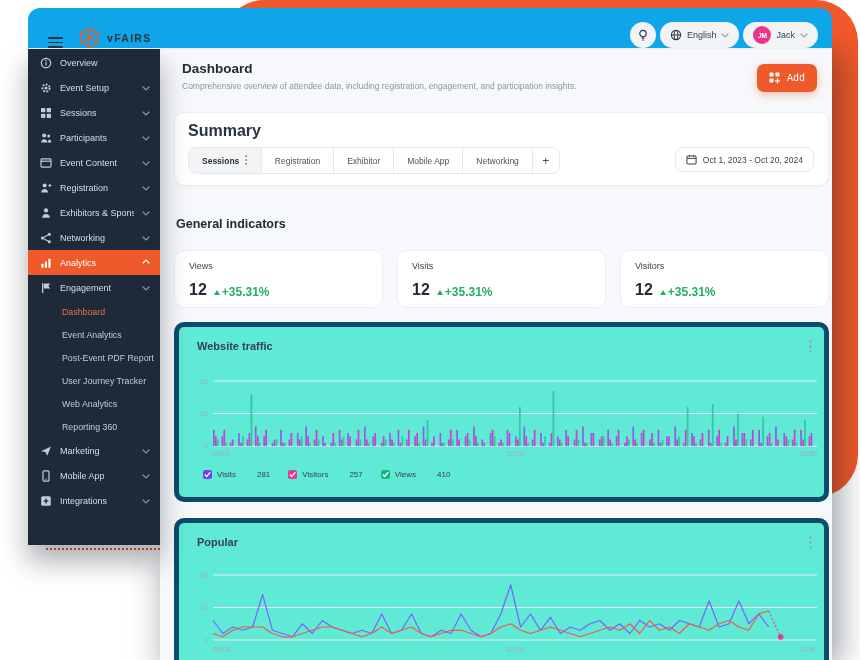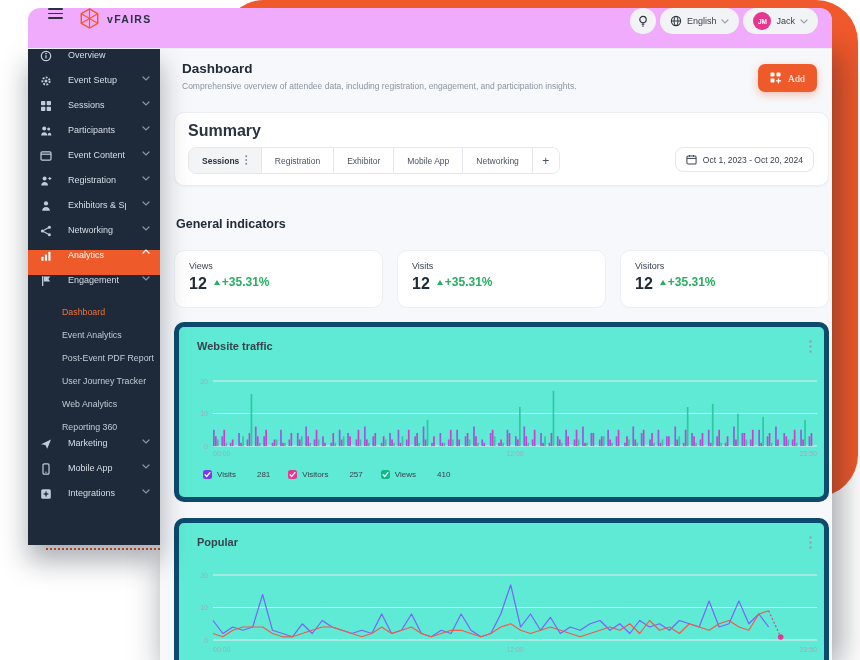--- a/index.html
+++ b/index.html
@@ -5,71 +5,71 @@
   html,body{margin:0;padding:0;width:860px;height:660px;overflow:hidden;background:#ffffff;
     font-family:"Liberation Sans",sans-serif;-webkit-font-smoothing:antialiased;}
   *{box-sizing:border-box}
   svg text{font-family:"Liberation Sans",sans-serif}
 
   
   .blob{position:absolute;left:222px;top:0;width:636px;height:497px;background:#F0592B;border-radius:42px;z-index:1}
   .dotted-line{position:absolute;left:46px;top:548px;width:470px;height:0;border-top:2px dotted #F0592B;z-index:1}
 
   
-  .topbar{position:absolute;left:28px;top:8px;width:804px;height:40px;background:#f0abfc;border-radius:12px 12px 0 0;
-    z-index:4;display:flex;align-items:flex-start;padding:0 14px;box-shadow:0 1px 0 #ECEEF2}
+  .topbar{position:absolute;left:28px;top:8px;width:804px;height:40px;background:#0ea5e9;border-radius:12px 12px 0 0;
+    z-index:4;display:flex;align-items:flex-end;padding:0 14px;box-shadow:0 1px 0 #ECEEF2}
   .burger{width:15px;display:flex;flex-direction:column;gap:3px;cursor:pointer;margin-left:6px}
   .burger span{display:block;height:1.7px;background:#2A3340;border-radius:1px}
   .brand{display:flex;align-items:center;gap:7px;margin-left:16px}
   .brand-name{font-size:10.5px;font-weight:800;letter-spacing:1.3px;color:#2A3340}
   .tb-right{margin-left:auto;display:flex;align-items:center;gap:4px}
   .pill{height:26px;background:#F2F3F5;border-radius:13px;display:flex;align-items:center;gap:5px;
     padding:0 10px;font-size:9px;color:#39424F;cursor:pointer}
   .pill.round{width:26px;padding:0;justify-content:center}
   .avatar{width:18px;height:18px;border-radius:50%;background:#E8368F;color:#fff;font-size:6.5px;font-weight:700;
     display:flex;align-items:center;justify-content:center}
   .chev{color:#9AA2AE;display:flex}
 
   .sidebar{position:absolute;left:28px;top:48px;width:132px;height:497px;background:#1E2A3A;z-index:3;
     box-shadow:0 16px 26px rgba(10,20,35,.35);overflow:hidden;padding-top:2px}
-  .side-item{height:25px;display:flex;align-items:flex-start;gap:16px;padding:0 10px 0 12px;color:#D7DEE8;
+  .side-item{height:25px;display:flex;align-items:center;gap:8px;padding:0 10px 0 12px;color:#D7DEE8;
     font-size:9px;cursor:pointer;white-space:nowrap}
   .side-item .icon{width:12px;height:12px;flex:none;color:#C2CBD8;display:flex;align-items:center}
   .side-item .lbl{flex:1;overflow:hidden}
   .side-item .chev{color:#8A94A5;transform:translateY(1px)}
   .side-item.active{background:#EF5A2B;color:#fff}
   .side-item.active .icon{color:#fff}
   .side-item.active .chev{color:#fff;transform:rotate(180deg) translateY(1px)}
   .side-sub{height:23px;display:flex;align-items:center;padding-left:34px;font-size:8.8px;color:#C3CBD6;cursor:pointer}
   .side-sub.active{color:#F2713C}
 
   .main{position:absolute;left:160px;top:48px;width:672px;height:612px;background:#F7F8FB;z-index:2;
     box-shadow:0 18px 30px rgba(10,20,35,.28),14px 0 26px rgba(10,20,35,.18);overflow:hidden}
   .page-title{position:absolute;left:22px;top:13px;font-size:13.5px;font-weight:700;color:#222B38}
   .page-subtitle{position:absolute;left:22px;top:33px;font-size:8.5px;color:#8A94A3}
   .add-btn{position:absolute;right:15px;top:16px;height:28px;padding:0 12px;background:#EF5A2B;color:#fff;
     border:none;border-radius:7px;display:flex;gap:6px;align-items:center;font-size:10px;cursor:pointer;
-    box-shadow:0 3px 8px rgba(239,90,43,.35);font-family:Liberation Serif, serif}
+    box-shadow:0 3px 8px rgba(239,90,43,.35);font-family:Liberation Mono, monospace}
 
   .summary-card{position:absolute;left:14px;top:64px;width:655px;height:74px;background:#fff;
     border:1px solid #ECEEF2;border-radius:10px;box-shadow:0 1px 2px rgba(20,30,50,.04)}
   .sum-title{position:absolute;left:13px;top:9px;font-size:16px;font-weight:700;color:#2A3340}
   .tabs{position:absolute;left:13px;top:34px;display:flex;border:1px solid #E4E7EB;border-radius:8px;overflow:hidden;background:#fff}
   .tab{padding:0 13px;height:25px;font-size:8.5px;color:#49525F;border-right:1px solid #E4E7EB;
     display:flex;align-items:center;gap:6px;cursor:pointer;background:#fff}
   .tab.active{background:#F3F4F6;font-weight:700;color:#2A3340}
   .tab.plus-tab{width:26px;padding:0;justify-content:center;font-size:12px;border-right:none}
   .datebox{position:absolute;right:14px;top:34px;height:25px;border:1px solid #E4E7EB;border-radius:8px;
     display:flex;align-items:center;gap:6px;padding:0 10px;font-size:8.5px;color:#39424F;background:#fff;cursor:pointer}
 
   .sec-title{position:absolute;left:16px;top:169px;font-size:12.5px;font-weight:700;color:#222B38}
   .stats{position:absolute;left:14px;top:202px;width:655px;display:flex;gap:14px}
   .stat{flex:1;background:#fff;border:1px solid #ECEEF2;border-radius:10px;height:58px;padding:10px 14px}
   .stat .lab{font-size:9px;color:#39424F}
-  .stat .row{display:flex;align-items:flex-start;gap:7px;margin-top:4px}
+  .stat .row{display:flex;align-items:flex-end;gap:7px;margin-top:10px}
   .stat .val{font-size:16px;font-weight:700;color:#222B38}
   .stat .delta{font-size:12px;color:#27AE60;display:flex;align-items:center;gap:2px;font-weight:700}
 
   .chart-card{position:absolute;left:14px;width:655px;background:#5eead4;border:5px solid #0c4a6e;border-radius:10px}
   .card-traffic{top:274px;height:180px}
   .card-popular{top:470px;height:178px}
   .card-title{position:absolute;left:18px;top:13px;font-size:11px;font-weight:600;color:#39424F}
   .kebab{position:absolute;right:12px;top:12px;cursor:pointer;color:#98A0AE}
   .chart-svg{position:absolute;left:10px;top:48px}
   .legend{position:absolute;left:24px;top:143px;display:flex;gap:18px;align-items:center}

